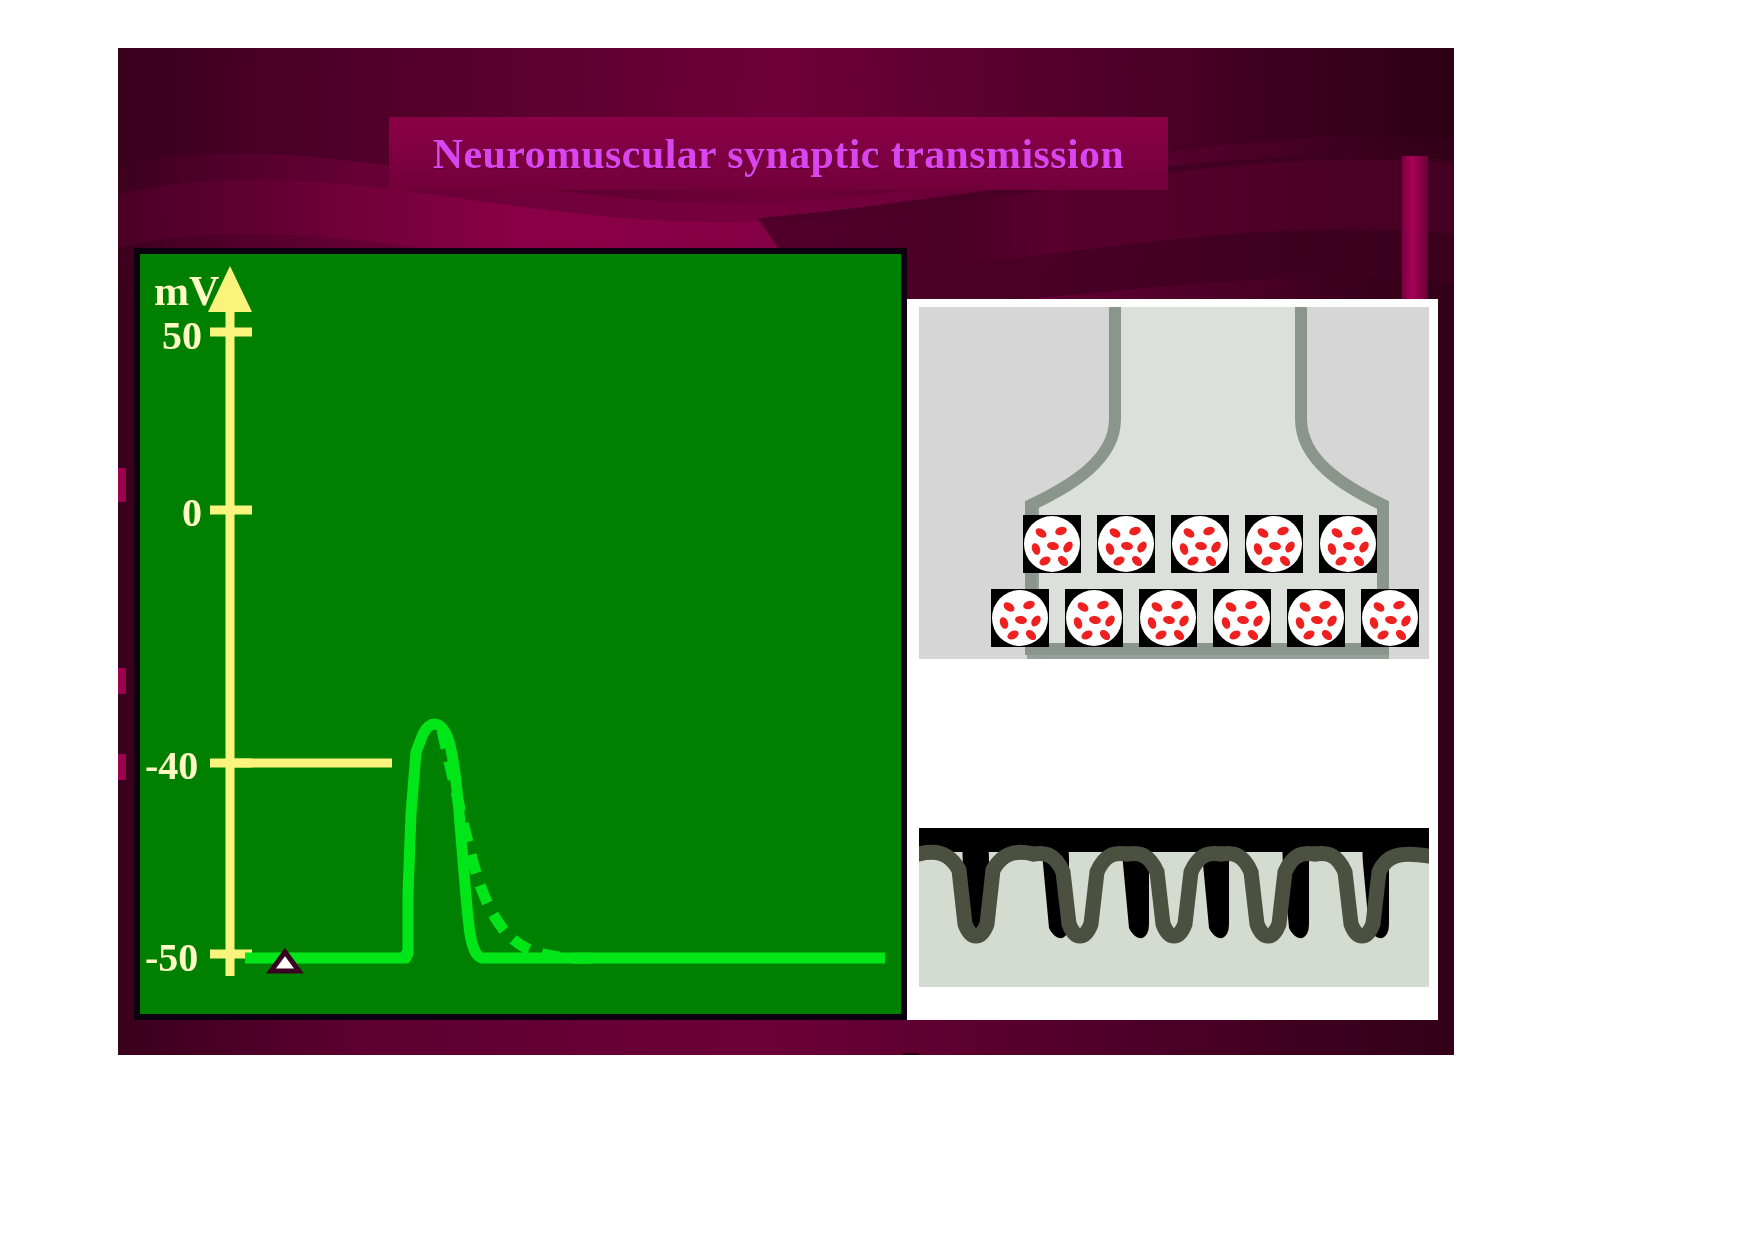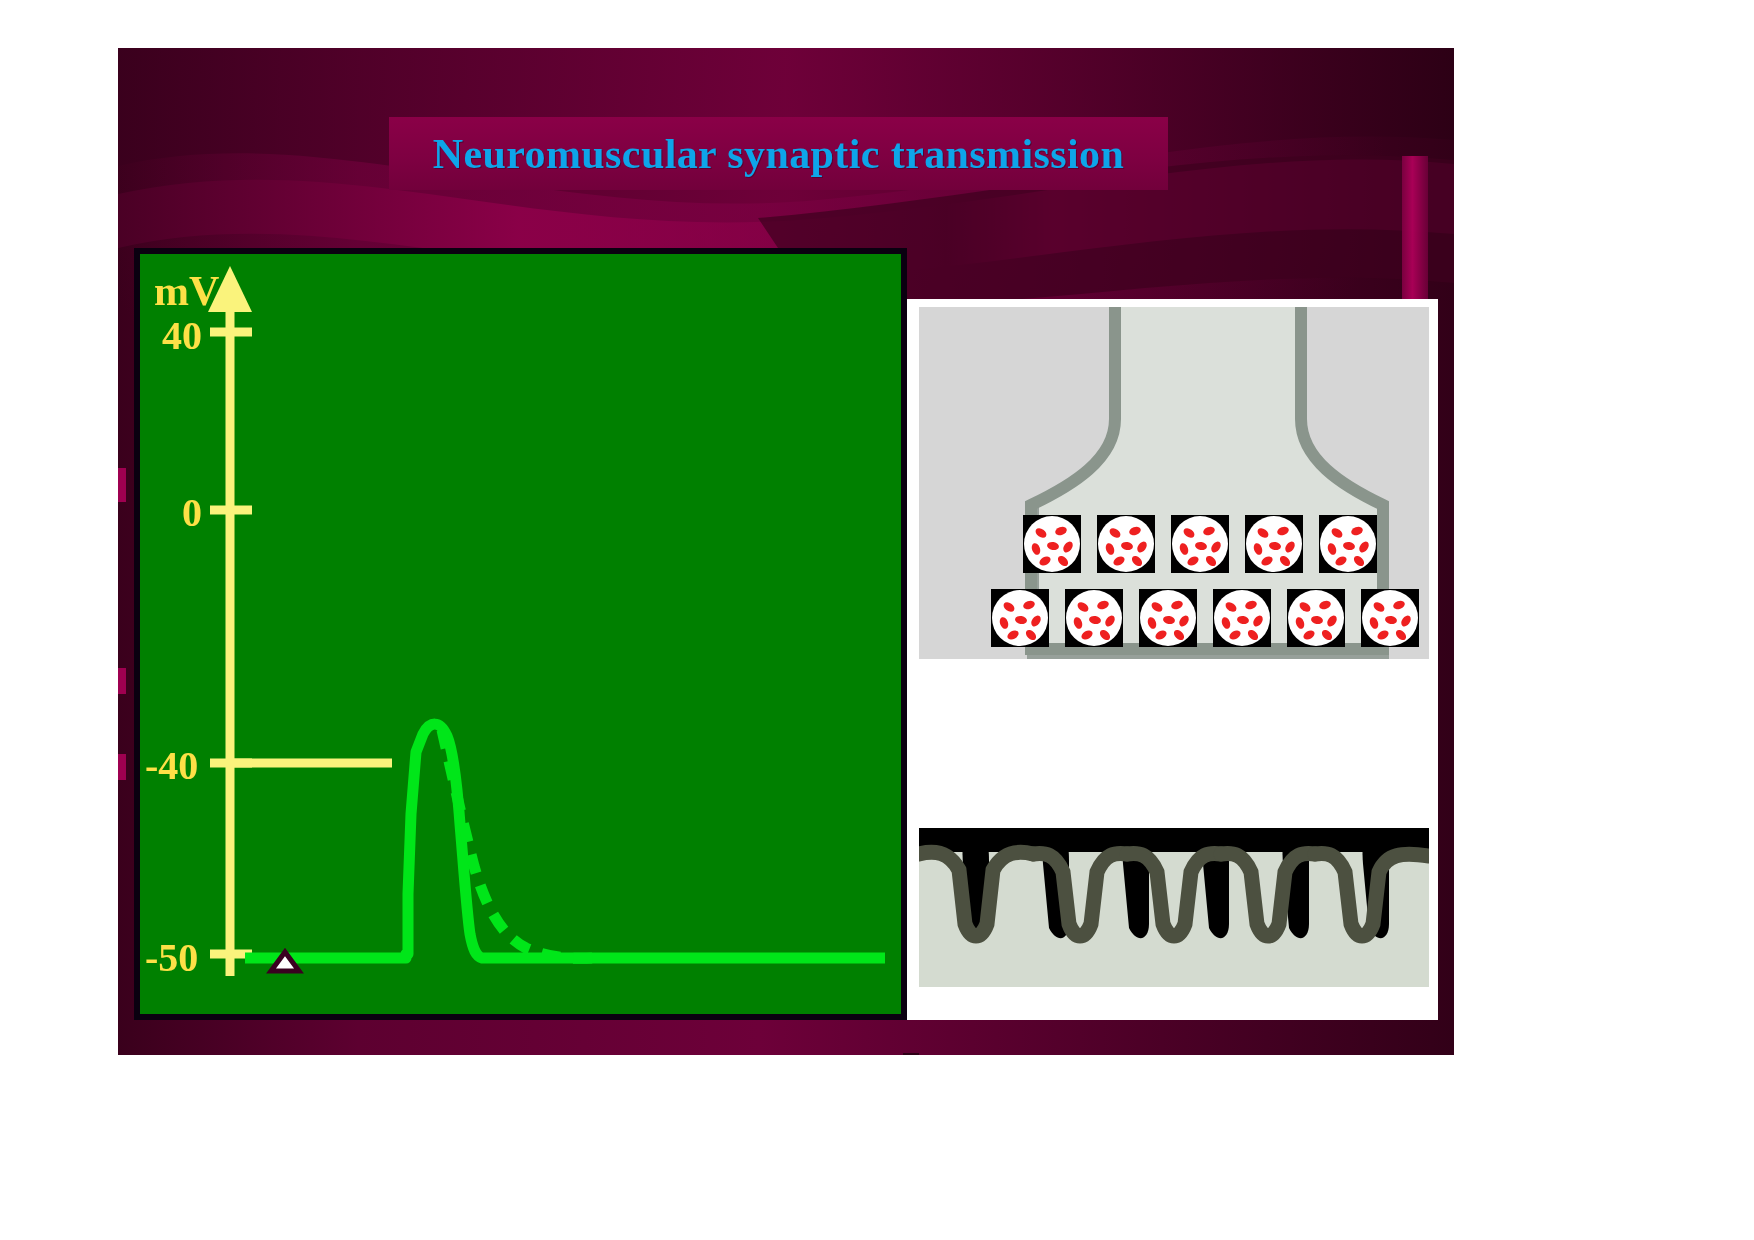--- a/index.html
+++ b/index.html
@@ -45,21 +45,21 @@
 
   
   #title-band{
     position:absolute;left:271px;top:69px;
     width:779px;height:73px;
     background:linear-gradient(180deg,#8a0047 0%,#7d0041 60%,#72003b 100%);
   }
   #title-text{
     position:absolute;left:271px;top:69px;width:779px;height:73px;
     display:flex;align-items:center;justify-content:center;
-    color:#0ea5e9;
+    color:#d946ef;
     font-family:"Liberation Serif",serif;
     font-weight:bold;font-size:42px;letter-spacing:.4px;
     text-shadow:1px 1px 0 #5a0030;
     white-space:nowrap;
   }
 
   
   #plot-panel{
     position:absolute;left:16px;top:200px;
     width:773px;height:772px;
@@ -68,21 +68,21 @@
   }
   #plot-area{
     position:relative;
     width:100%;height:100%;
     background:#008000;
     overflow:hidden;
   }
   #plot-svg{position:absolute;inset:0;width:100%;height:100%;}
 
   .ax-label{
-    position:absolute;color:#fde047;
+    position:absolute;color:#fef9c3;
     font-family:"Liberation Serif",serif;font-weight:bold;
     line-height:1;white-space:nowrap;
   }
   #lbl-mv{left:14px;top:16px;font-size:42px;}
   #lbl-30 {left:22px;top:62px;font-size:40px;}
   #lbl-0  {left:42px;top:239px;font-size:40px;}
   #lbl-m40{left:5px; top:492px;font-size:40px;text-align:right;}
   #lbl-m70{left:5px; top:684px;font-size:40px;}
 
   
@@ -177,21 +177,21 @@
                  C312,520 322,566 334,612
                  C346,654 362,682 386,694
                  C410,704 430,705 454,704"></path>
 
         <g>
           <polygon points="131,717 159,717 145,698" fill="#ffffff" stroke="#3a0020" stroke-width="5"></polygon>
         </g>
       </svg>
 
       <div class="ax-label" id="lbl-mv">mV</div>
-      <div class="ax-label" id="lbl-30">40</div>
+      <div class="ax-label" id="lbl-30">50</div>
       <div class="ax-label" id="lbl-0">0</div>
       <div class="ax-label" id="lbl-m40">-40</div>
       <div class="ax-label" id="lbl-m70">-50</div>
     </div>
   </div>
 
   <div id="illus-col">
 
     <div id="terminal-panel">
       <svg id="terminal-svg" viewBox="0 0 510 352" preserveAspectRatio="none">

